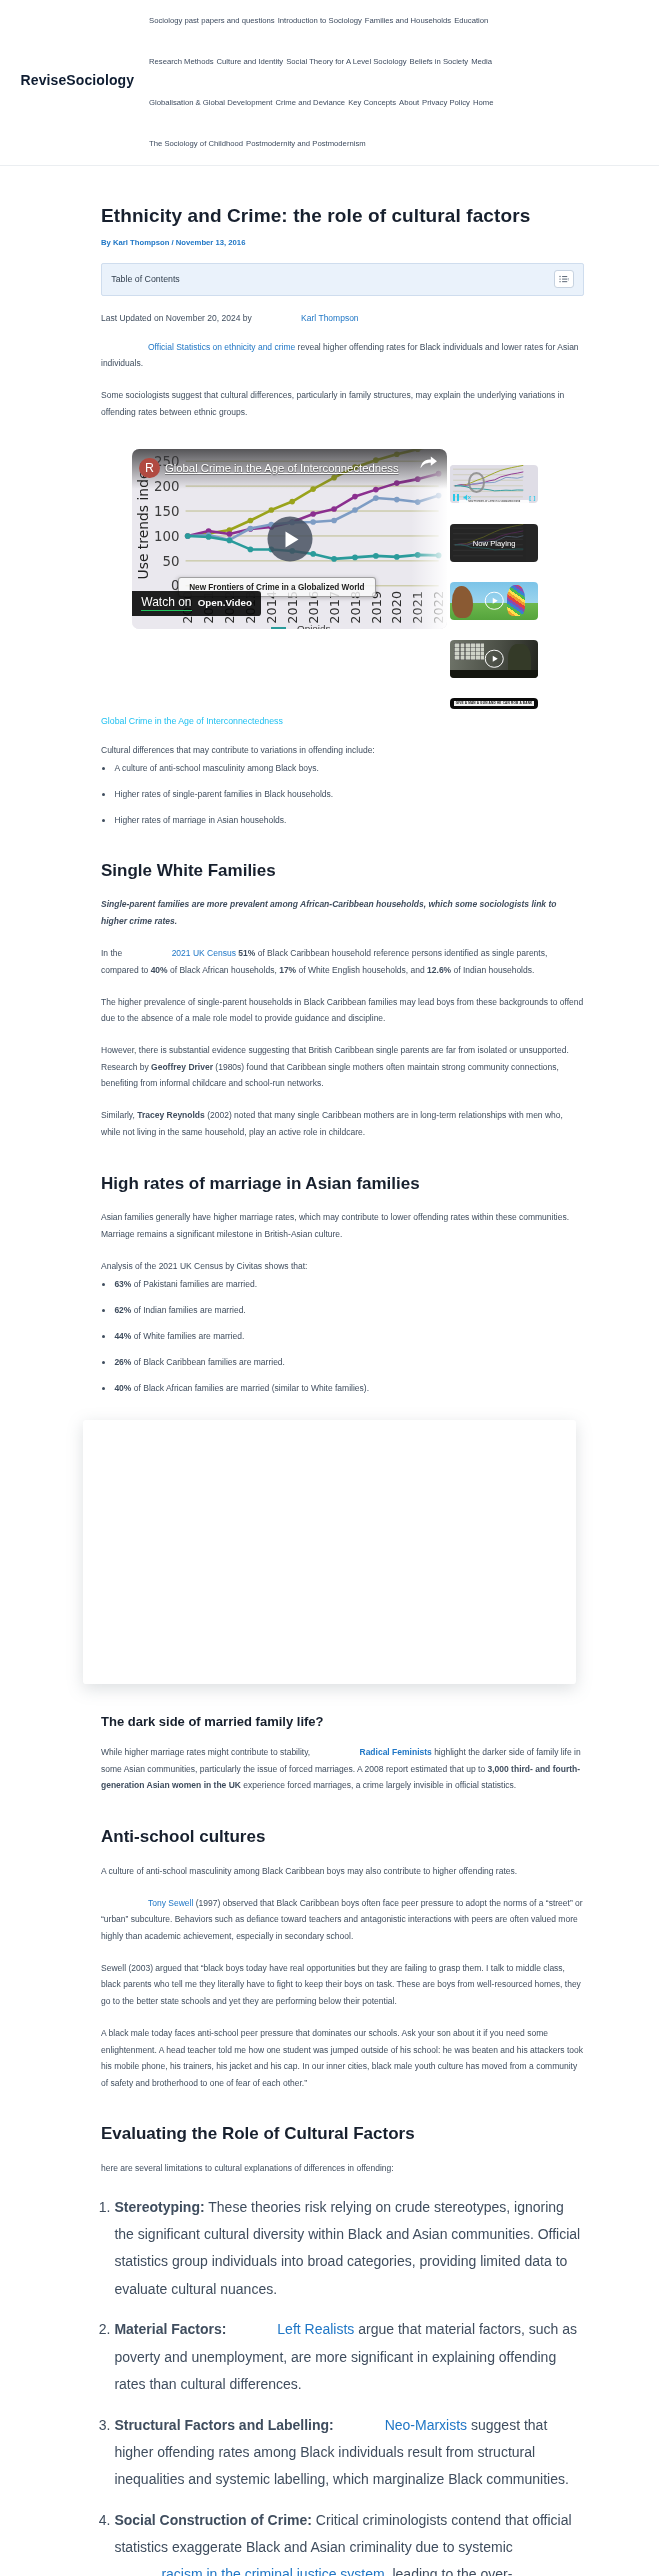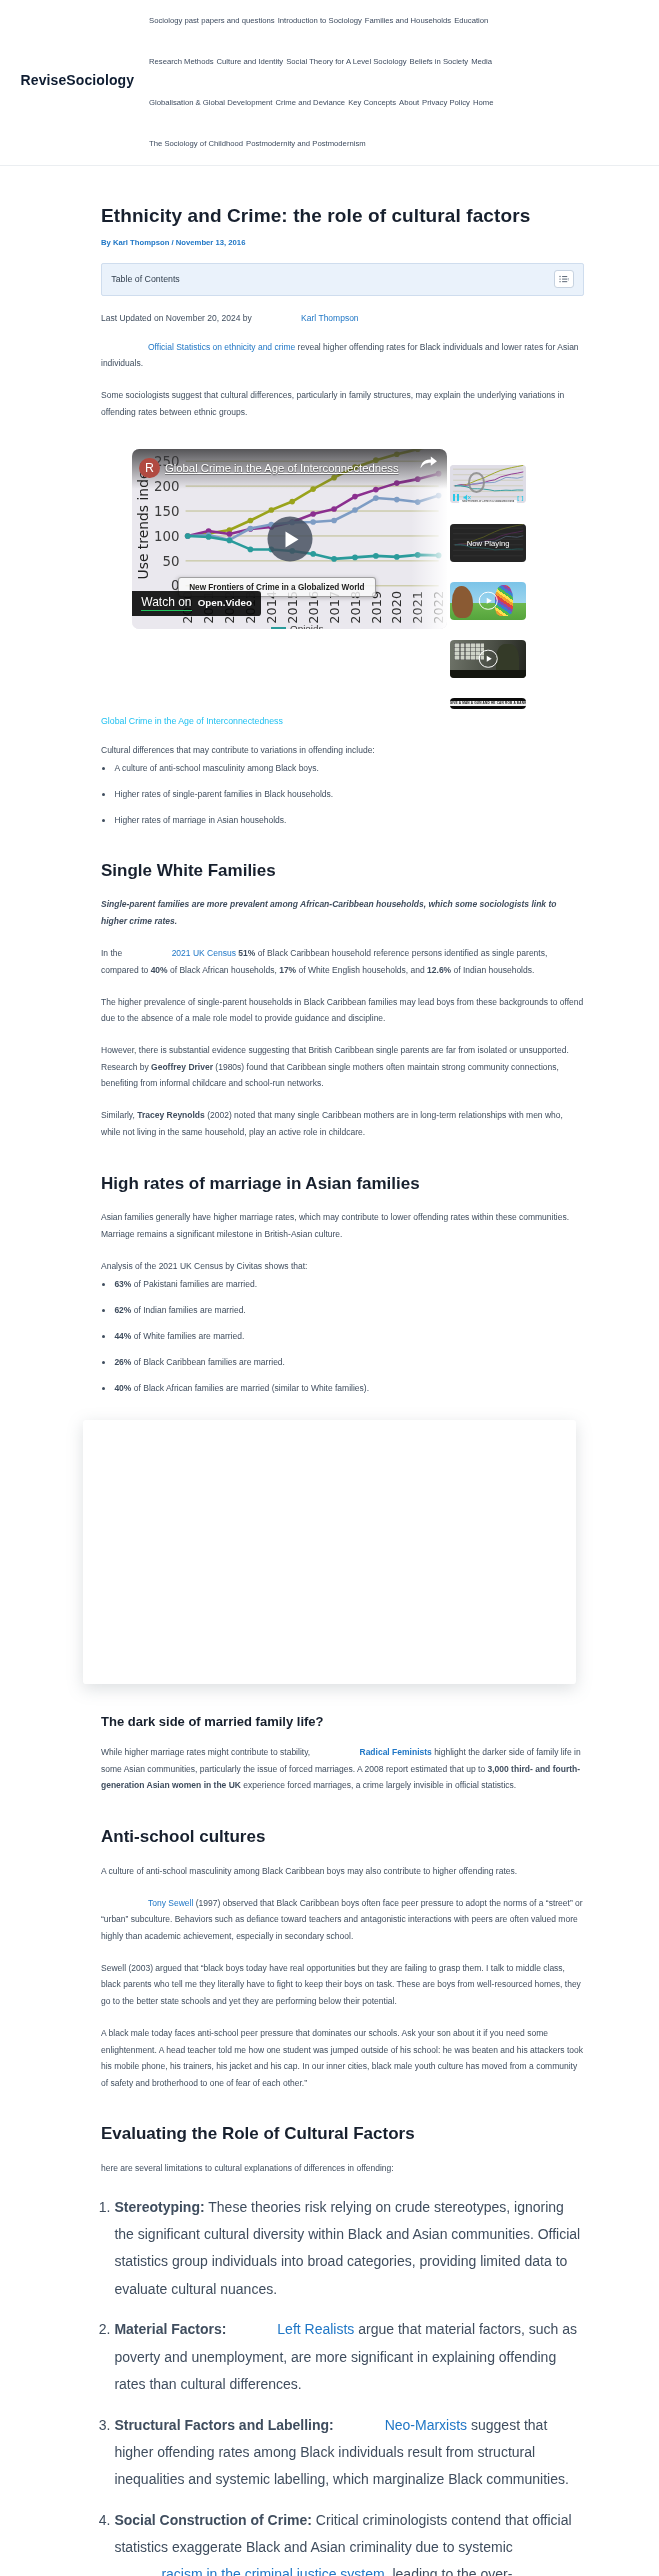--- a/index.html
+++ b/index.html
@@ -53,26 +53,26 @@
   .play-btn .tri { width:0; height:0; border-left:13.4px solid #fff; border-top:8.2px solid transparent;
                    border-bottom:8.2px solid transparent; margin-left:4.1px; }
   .cap-pill { position:absolute; left:46%; bottom:32px; transform:translateX(-50%); z-index:2;
               background:rgba(250,250,250,.82); border:0.5px solid rgba(90,90,90,.55); border-radius:3.1px;
               box-shadow:0 1px 4.1px rgba(0,0,0,.25); padding:4.6px 10.3px; font-size:8.2px; font-weight:bold;
               color:#1d1d1d; white-space:nowrap; }
   .watch-bar { position:absolute; left:0; bottom:13.4px; z-index:3; background:rgba(8,8,8,.9);
                border-radius:0 3.1px 3.1px 0; padding:4.6px 9.3px; display:flex; align-items:baseline; gap:6.2px; cursor:pointer; }
   .watch-word { color:#fff; font-size:12px; border-bottom:1px solid #22c55e; padding-bottom:1px; }
   .watch-brand { color:#fff; font-size:9.8px; font-weight:bold; }
-  .legend-hint { position:absolute; left:44%; bottom:-4.1px; z-index:1; display:flex; align-items:center; gap:4px;text-align:center; }
+  .legend-hint { position:absolute; left:44%; bottom:-4.1px; z-index:1; display:flex; align-items:center; gap:11px;text-align:center; }
   .legend-line { width:15.5px; height:2.1px; background:#2a9b9b; }
   .legend-hint span { font-size:9.8px; color:#333; }
 
   .thumbs { width:76px; display:flex; flex-direction:column; gap:4.1px; }
-  .thumb { position:relative; width:76px; border-radius:4.1px; overflow:hidden; cursor:pointer;margin-top:16px; }
+  .thumb { position:relative; width:88px; border-radius:4.1px; overflow:hidden; cursor:pointer;margin-top:16px; }
   .thumb-1 { height:38px; background:#dfdde6; }
   .thumb-1 .ring { position:absolute; left:17.5px; top:6.2px; width:17.5px; height:21.6px; border:2.6px solid #8a8a8a;
                    border-radius:50%; opacity:.85; }
   .t1-controls { position:absolute; left:3.1px; bottom:2.1px; right:2.1px; display:flex; align-items:center; gap:4.1px; }
   .pause-ic { display:flex; gap:1.5px; }
   .pause-ic i { display:block; width:2.1px; height:6.7px; background:#29c8e8; }
   .fullscreen-ic { margin-left:auto; color:#29c8e8; font-size:5.7px; font-weight:bold; letter-spacing:0.5px; }
   .mini-cap { position:absolute; left:9.3px; bottom:-0.5px; right:9.3px; background:rgba(255,255,255,.9);
               font-size:2.6px; color:#222; text-align:center; padding:0.5px 0; border-radius:1px 1px 0 0;
               white-space:nowrap; overflow:hidden; }

